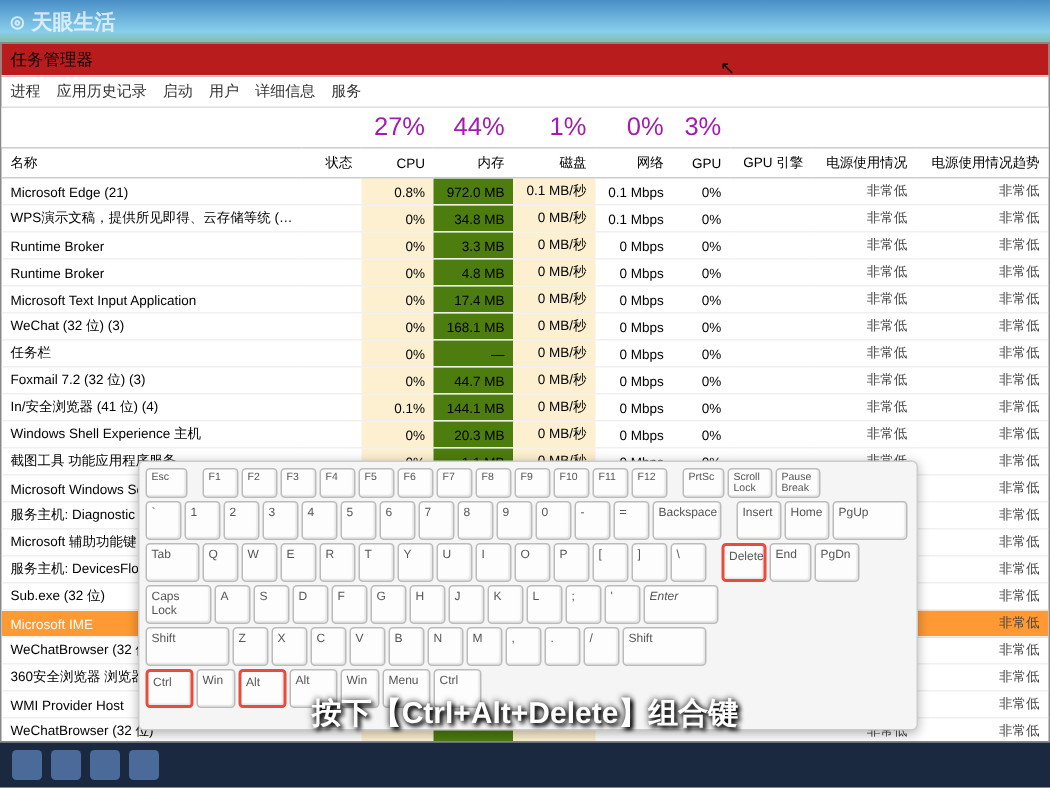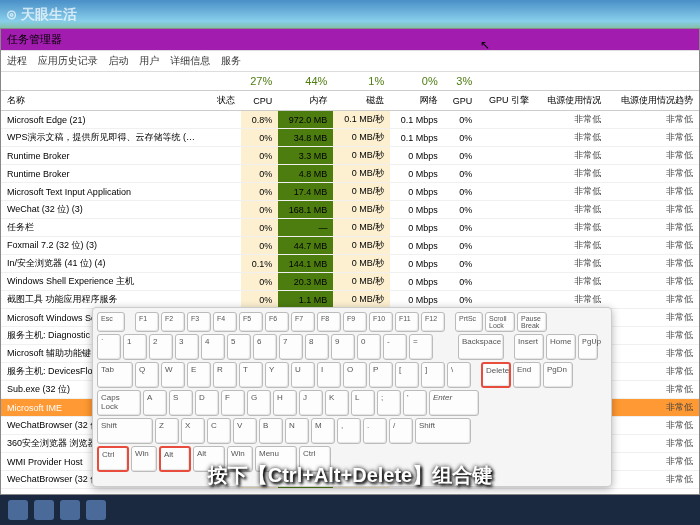--- a/index.html
+++ b/index.html
@@ -1,30 +1,30 @@
 <!DOCTYPE html>
 <html><head>
 <meta charset="utf-8">
 <style>
 *{margin:0;padding:0;box-sizing:border-box}
 body{font-family:"Microsoft YaHei",Arial,sans-serif;font-size:10px;background:#e8e8e8;width:700px;height:525px;overflow:hidden;position:relative}
 .desktop-bg{position:absolute;top:0;left:0;right:0;height:35px;background:linear-gradient(180deg,#4a8fc7 0%,#87ceeb 60%,#7fb069 100%)}
 .watermark{position:absolute;top:6px;left:6px;color:rgba(255,255,255,0.7);font-size:14px;font-weight:bold}
 .tm-window{position:absolute;top:28px;left:0;right:0;bottom:30px;background:#fff;border:1px solid #888;display:flex;flex-direction:column}
-.titlebar{background:#a21caf;padding:3px 6px;font-size:11px;border-bottom:1px solid #ddd}
+.titlebar{background:#b91c1c;padding:3px 6px;font-size:11px;border-bottom:1px solid #ddd}
 .menubar{padding:3px 6px;font-size:10px;color:#333;border-bottom:1px solid #ddd}
 .menubar span{margin-right:8px;cursor:default}
 .table-container{flex:1;overflow:hidden;position:relative}
 .proc-table{width:100%;border-collapse:collapse;font-size:9px}
 .proc-table th{text-align:right;padding:3px 6px;border-bottom:1px solid #ccc;font-weight:normal;position:sticky;top:0;background:#fff}
 .proc-table th:first-child{text-align:left;width:200px}
 .proc-table td{padding:2px 6px;text-align:right;border-bottom:1px solid #f0f0f0}
 .proc-table td:first-child{text-align:left;white-space:nowrap;overflow:hidden;text-overflow:ellipsis;max-width:200px}
 .pct-header{font-size:9px;color:#555;padding:1px 6px;text-align:right}
-.pct-big{font-size:11px;color:#4d7c0f}
+.pct-big{font-size:17px;color:#a21caf}
 .hl{background:#fdf0d1}
 .hl2{background:#4d7c0f}
 .power-col{color:#444;font-size:9px}
 .status-col{width:40px}
 .keyboard{position:absolute;bottom:38px;left:92px;width:520px;height:180px;background:#f5f5f5;border:1px solid #ccc;border-radius:4px;padding:4px;box-shadow:0 2px 8px rgba(0,0,0,0.3)}
 .krow{display:flex;gap:2px;margin-bottom:2px}
 .key{background:#fdfdfd;border:1px solid #bbb;border-radius:3px;height:26px;font-size:8px;display:flex;align-items:flex-start;padding:2px 3px;color:#555;box-shadow:inset -1px -1px 1px rgba(0,0,0,0.1)}
 .key.fn{height:20px;font-size:7px}
 .key.hl-key{border:2px solid #e74c3c}
 .gap{width:6px}
@@ -365,25 +365,25 @@
       <div class="key" style="width: 24px;">3</div>
       <div class="key" style="width: 24px;">4</div>
       <div class="key" style="width: 24px;">5</div>
       <div class="key" style="width: 24px;">6</div>
       <div class="key" style="width: 24px;">7</div>
       <div class="key" style="width: 24px;">8</div>
       <div class="key" style="width: 24px;">9</div>
       <div class="key" style="width: 24px;">0</div>
       <div class="key" style="width: 24px;">-</div>
       <div class="key" style="width: 24px;">=</div>
-      <div class="key" style="width: 46px; margin-left: 23px;">Backspace</div>
+      <div class="key" style="width: 46px;">Backspace</div>
       <div class="gap"></div>
       <div class="key" style="width: 30px;">Insert</div>
       <div class="key" style="width: 30px;">Home</div>
-      <div class="key" style="width: 20px; font-family: Liberation Mono, monospace;">PgUp</div>
+      <div class="key" style="width: 50px;">PgUp</div>
     </div>
   <div class="krow" id="kr2">
       <div class="key" style="width: 36px;">Tab</div>
       <div class="key" style="width: 24px;">Q</div>
       <div class="key" style="width: 24px;">W</div>
       <div class="key" style="width: 24px;">E</div>
       <div class="key" style="width: 24px;">R</div>
       <div class="key" style="width: 24px;">T</div>
       <div class="key" style="width: 24px;">Y</div>
       <div class="key" style="width: 24px;">U</div>
@@ -426,21 +426,21 @@
       <div class="key" style="width: 24px;">.</div>
       <div class="key" style="width: 24px;">/</div>
       <div class="key" style="width: 56px;">Shift</div>
     </div>
   <div class="krow" id="kr5">
       <div class="key hl-key" style="width: 32px;">Ctrl</div>
       <div class="key" style="width: 26px;">Win</div>
       <div class="key hl-key" style="width: 32px;">Alt</div>
       <div class="key" style="width: 32px;">Alt</div>
       <div class="key" style="width: 26px;">Win</div>
-      <div class="key" style="width: 42px;">Menu</div>
+      <div class="key" style="width: 32px;">Menu</div>
       <div class="key" style="width: 32px;">Ctrl</div>
     </div>
 </div>
 
 <div class="caption">按下【Ctrl+Alt+Delete】组合键</div>
 
 <div class="taskbar">
   <div class="tb-icon"></div>
   <div class="tb-icon"></div>
   <div class="tb-icon"></div>

